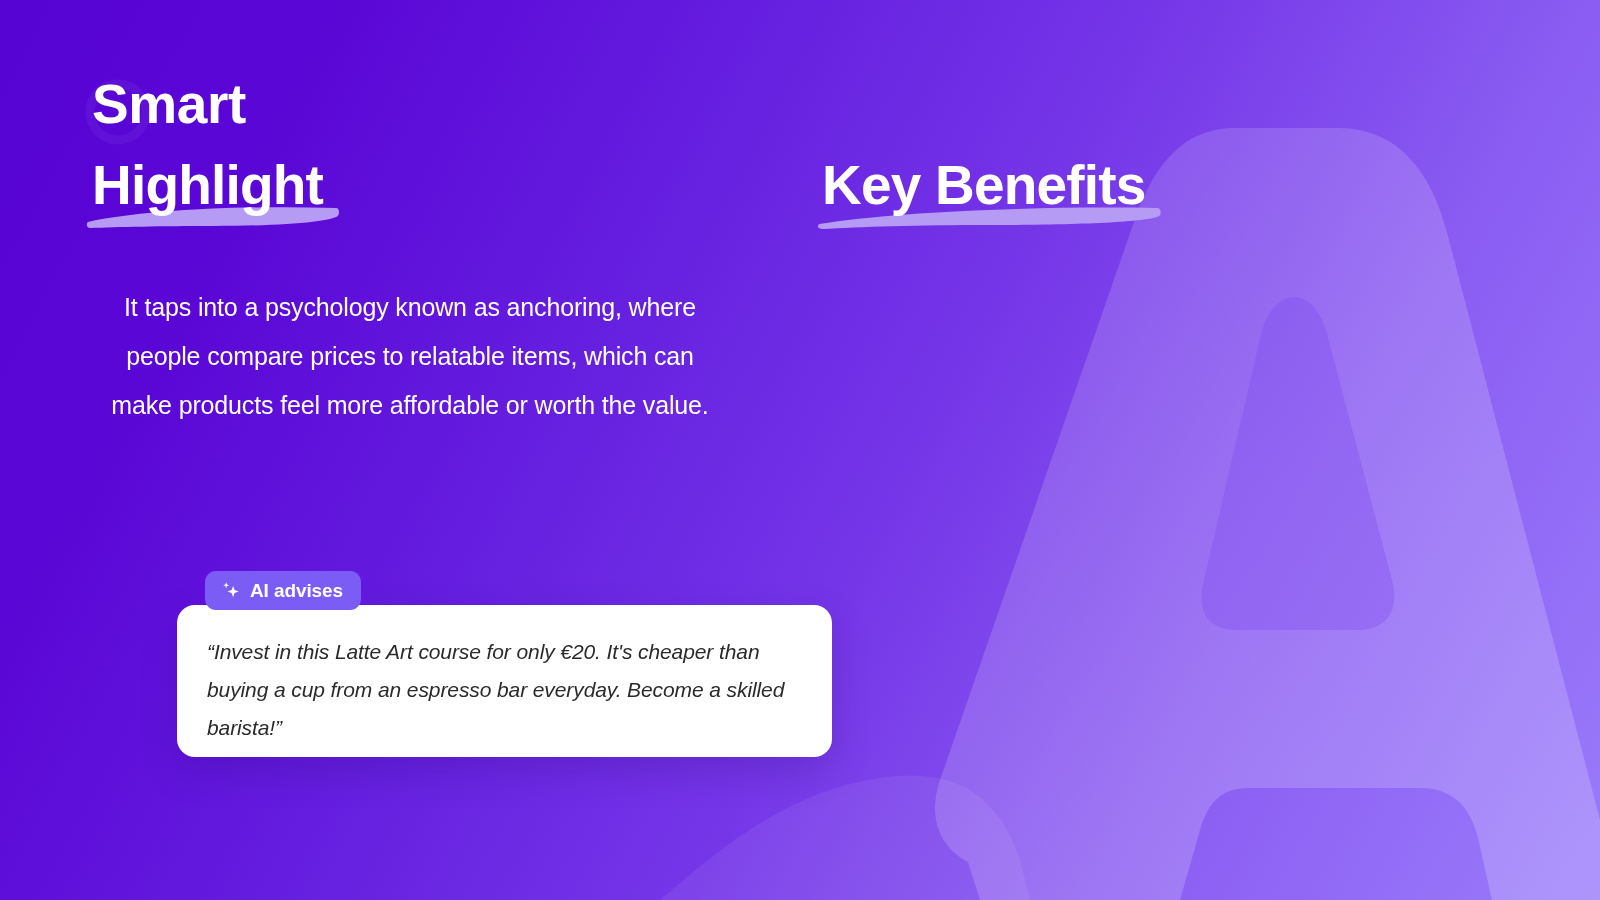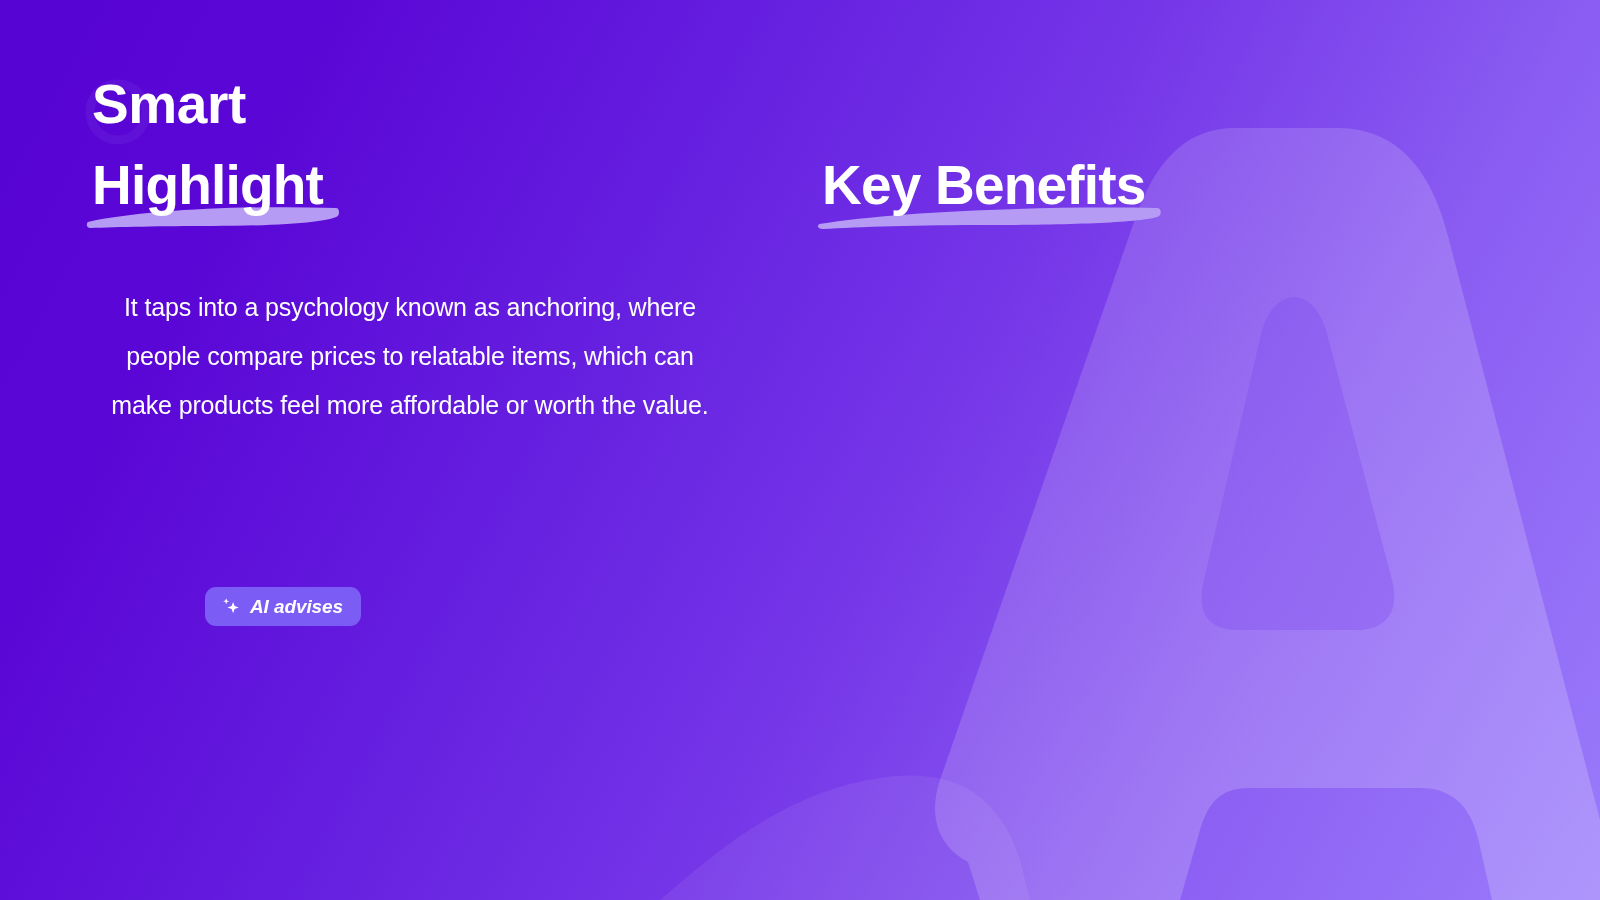--- a/index.html
+++ b/index.html
@@ -139,21 +139,21 @@
   .card-text {
     margin: 0;
     color: #2b2b2b;
     font-size: 21px;
     line-height: 38px;
     letter-spacing: -0.1px;
   }
   .card-text.italic { font-style: italic; }
 
   
-  .badge-left { left: 113px; top: 587px; font-style: italic; }
+  .badge-left { left: 113px; top: 571px; }
   .card-left  { left: 85px; top: 605px; width: 655px; height: 152px; padding: 28px 30px 0 30px; }
 </style>
 </head>
 <body>
 
 <div class="stage">
 
   <div class="bg-deco">
     <svg viewBox="0 0 1600 900" preserveAspectRatio="none" aria-hidden="true">
       <defs>
@@ -212,20 +212,23 @@
       <div class="badge badge-left">
         <span class="sparkle-icon">
           <svg viewBox="0 0 21 21" aria-hidden="true">
             <path d="M13.1 6.0 L14.6 10.1 L18.7 11.6 L14.6 13.1 L13.1 17.2 L11.6 13.1 L7.5 11.6 L11.6 10.1 Z" fill="#ffffff"></path>
             <path d="M6.2 2.2 L7.0 4.4 L9.2 5.2 L7.0 6.0 L6.2 8.2 L5.4 6.0 L3.2 5.2 L5.4 4.4 Z" fill="#ffffff"></path>
           </svg>
         </span>
         <span class="badge-label">AI advises</span>
       </div>
 
+      <div class="card card-left">
+        <p class="card-text italic">“Invest in this Latte Art course for only €20. It's cheaper than buying a cup from an espresso bar everyday. Become a skilled barista!”</p>
+      </div>
     </div>
 
     <div class="col col-right">
 
 
       <div class="headline-wrap">
         <h1 class="headline">Key Benefits</h1>
         <span class="underline-stroke">
           <svg viewBox="0 0 400 30" preserveAspectRatio="none" aria-hidden="true">
             <path d="M6 25 C90 13, 250 7, 392 9 C396 9, 398 12, 396 16 C392 23, 300 26, 200 26 C120 26, 50 28, 10 30 C4 30, 3 27, 6 25 Z" fill="#b69bf5"></path>

